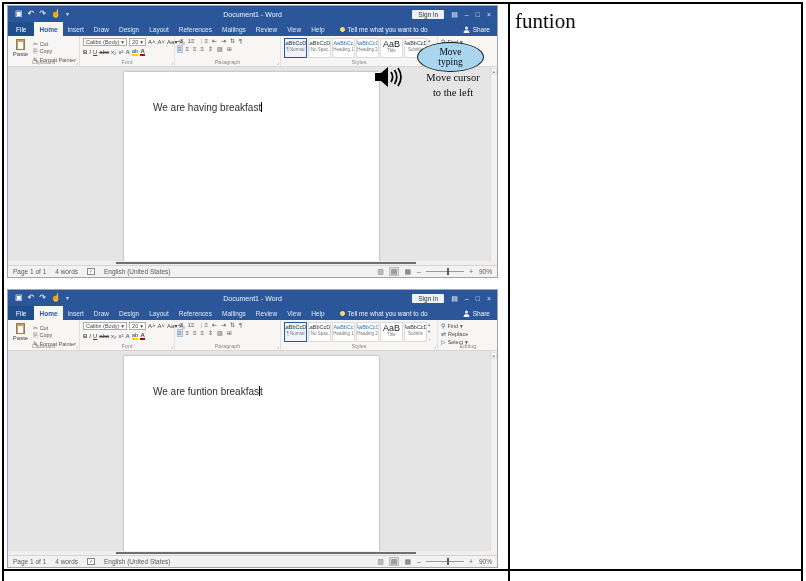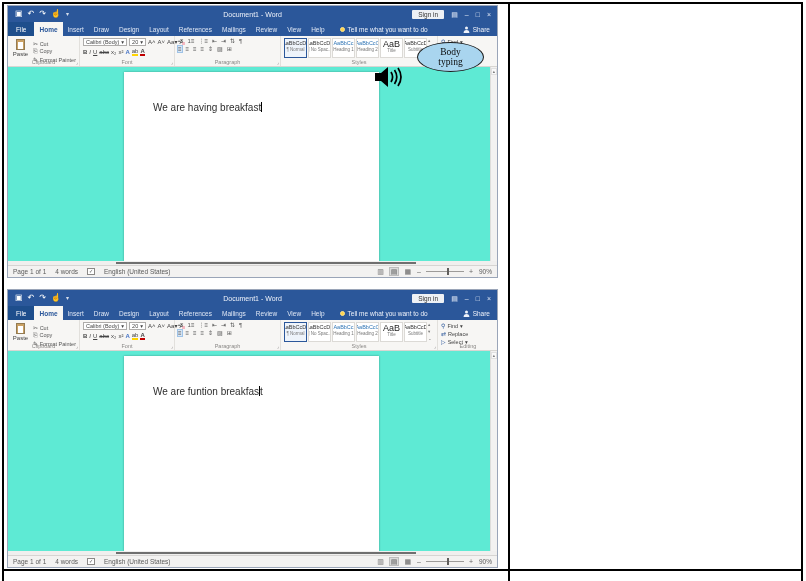--- a/index.html
+++ b/index.html
@@ -86,21 +86,21 @@
   .ssample.hd{color:#2e74b5}
   .ssample.title{font-size:9px;line-height:8px;color:#1f1f1f}
   .sname{font-size:4.5px;color:#777;white-space:nowrap}
   .gal-arrows{display:flex;flex-direction:column;justify-content:space-between;
     padding:1px 0;font-size:4.5px;color:#777;line-height:1}
   
   .g-edit{width:60px;flex-direction:column;gap:1px;padding-top:2px;border-right:none}
   .erow{display:flex;align-items:center;gap:2px;font-size:5.5px;color:#444;white-space:nowrap}
   .eico{font-size:6px;color:#2b579a}
   
-  .docarea{flex:1;background:#5eead4;position:relative;overflow:hidden}
+  .docarea{flex:1;background:#e5e5e5;position:relative;overflow:hidden}
   .page{position:absolute;left:116px;top:5px;width:255px;height:calc(100% + 12px);
     background:#fff;box-shadow:0 0 2px rgba(0,0,0,.35)}
   .dtext{position:absolute;left:29px;top:30px;font-size:10px;color:#2e2e2e;white-space:nowrap}
   .caret{display:inline-block;width:1px;height:10px;background:#000;vertical-align:-1px}
   .vscroll{position:absolute;right:0;top:0;bottom:0;width:7px;background:#f3f2f1;
     border-left:1px solid #dedddb}
   .vup{position:absolute;top:1px;left:0;right:0;text-align:center;font-size:4.5px;color:#777;
     background:#fafafa;border:1px solid #e0e0e0;height:7px;line-height:6px}
   
   .hscroll{height:4px;background:#f0efee;position:relative;flex:none}
@@ -129,20 +129,21 @@
 </head>
 <body>
 
 <div class="tline" id="b-top"></div>
 <div class="tline" id="b-left"></div>
 <div class="tline" id="b-right"></div>
 <div class="tline" id="b-row"></div>
 <div class="tline" id="b-div"></div>
 
 <div id="caption">
+  <div>funtion</div>
 </div>
 
 <div id="win1-slot">
   <div class="win">
 
     <div class="titlebar">
       <div class="qat">
         <span class="qico">▣</span>
         <span class="qico">↶</span>
         <span class="qico">↷</span>
@@ -332,29 +333,33 @@
         <span class="zsign">–</span>
         <span class="ztrack">
             <span class="zthumb"></span>
           </span>
         <span class="zsign">+</span>
         <span class="zpct">90%</span>
       </span>
     </div>
 
     <div class="ann ann-bubble">
-      <span>Body</span>
+      <span>Move</span>
       <span>typing</span>
     </div>
     <svg class="ann ann-speaker" width="27" height="24" viewBox="0 0 27 24">
       <polygon points="0,8 6,8 13,2 13,22 6,16 0,16" fill="#000"></polygon>
       <path d="M16 7 q3.2 5 0 10" stroke="#000" stroke-width="1.7" fill="none"></path>
       <path d="M19.5 5 q4.6 7 0 14" stroke="#000" stroke-width="1.7" fill="none"></path>
       <path d="M23 3 q6 9 0 18" stroke="#000" stroke-width="1.7" fill="none"></path>
     </svg>
+    <div class="ann ann-text">
+      <div>Move cursor</div>
+      <div>to the left</div>
+    </div>
   </div>
 </div>
 <div id="win2-slot">
   <div class="win">
 
     <div class="titlebar">
       <div class="qat">
         <span class="qico">▣</span>
         <span class="qico">↶</span>
         <span class="qico">↷</span>

